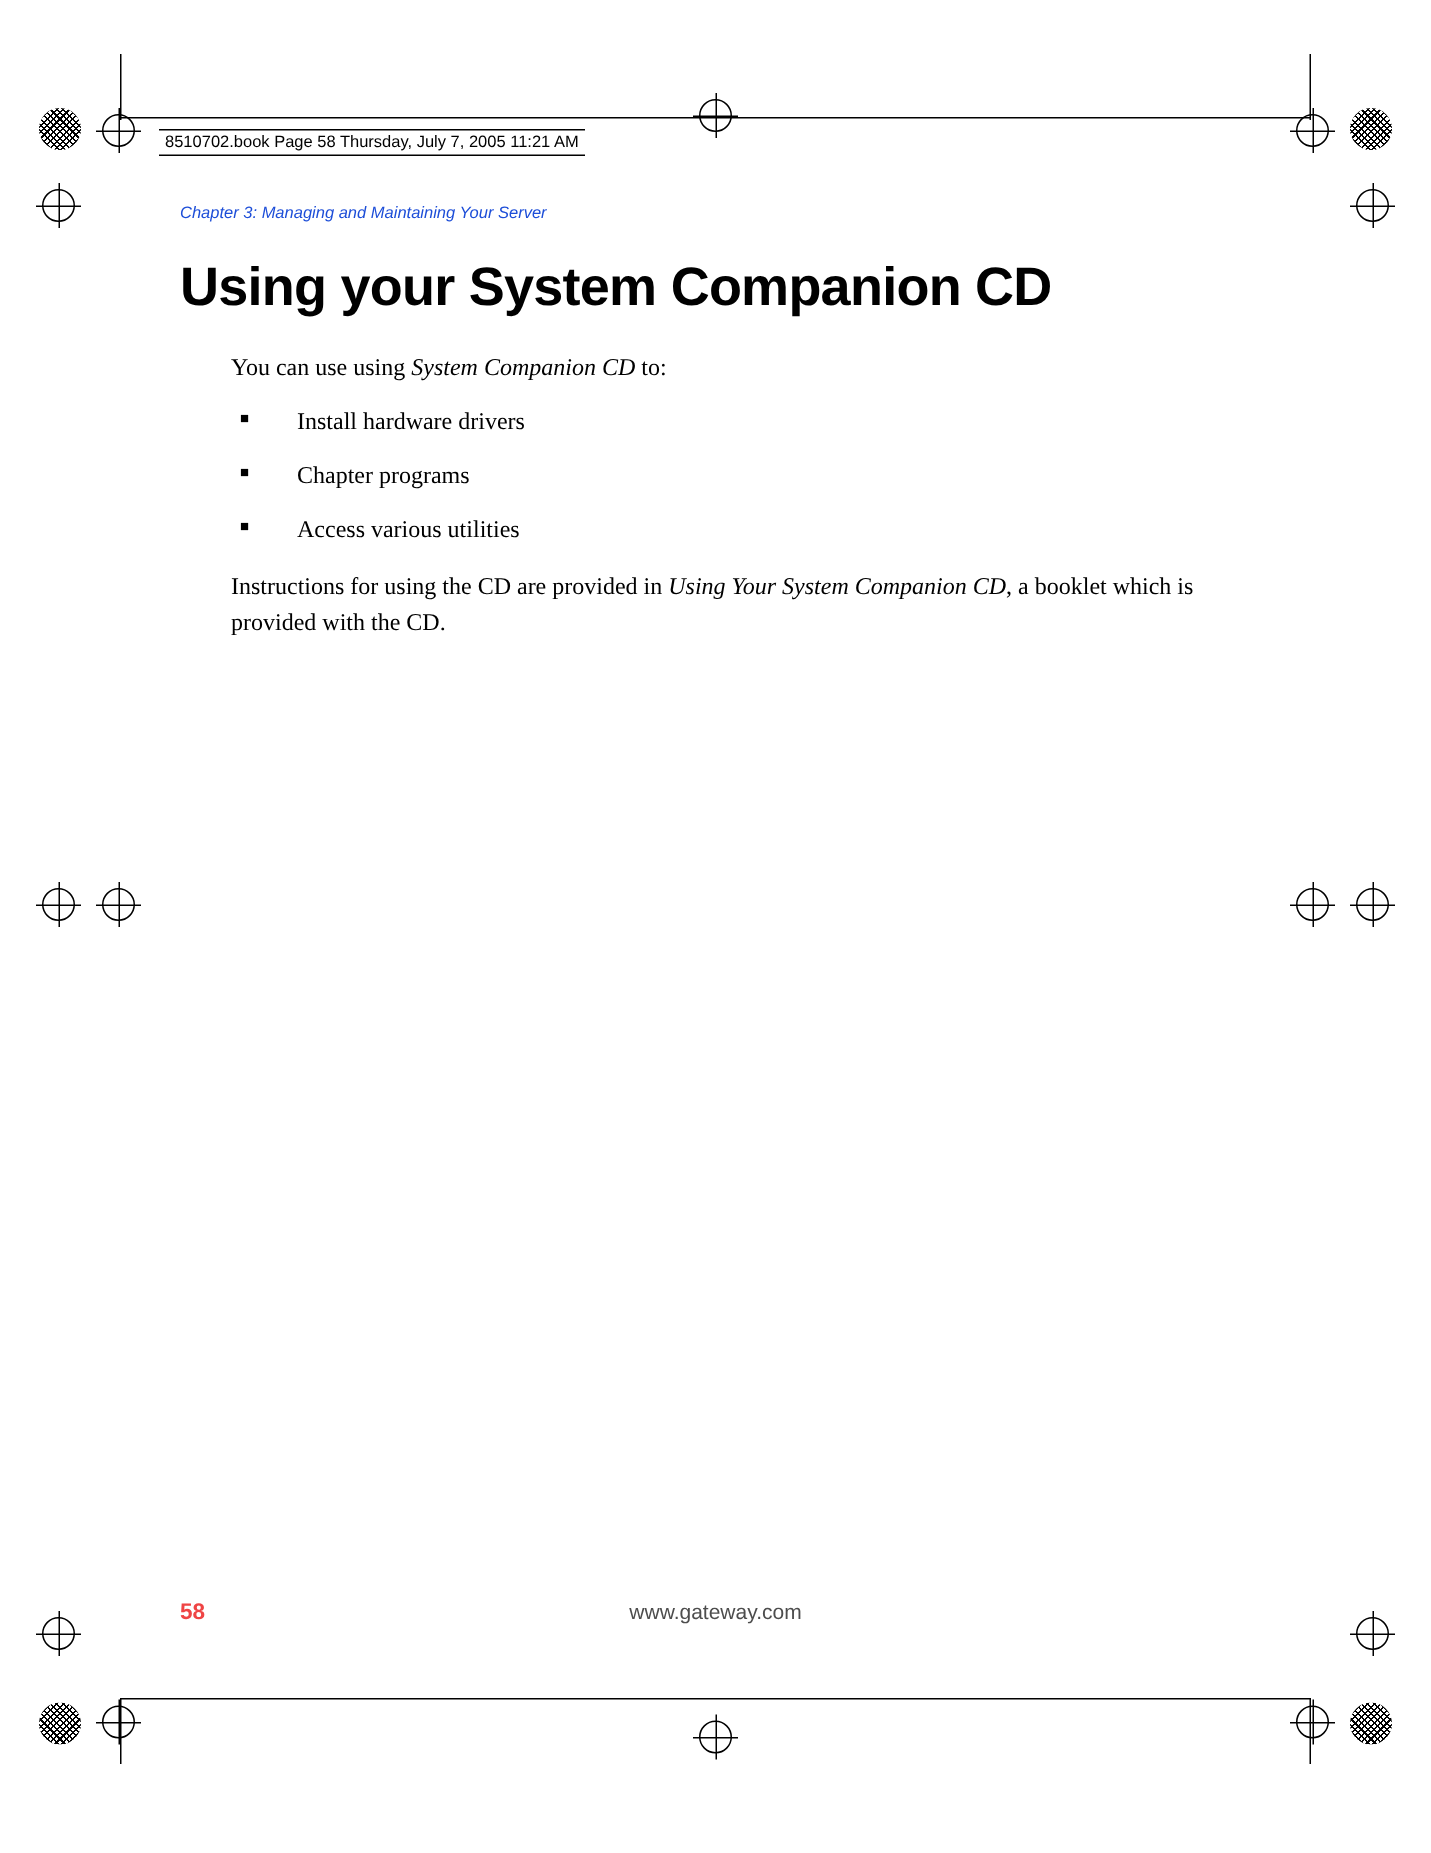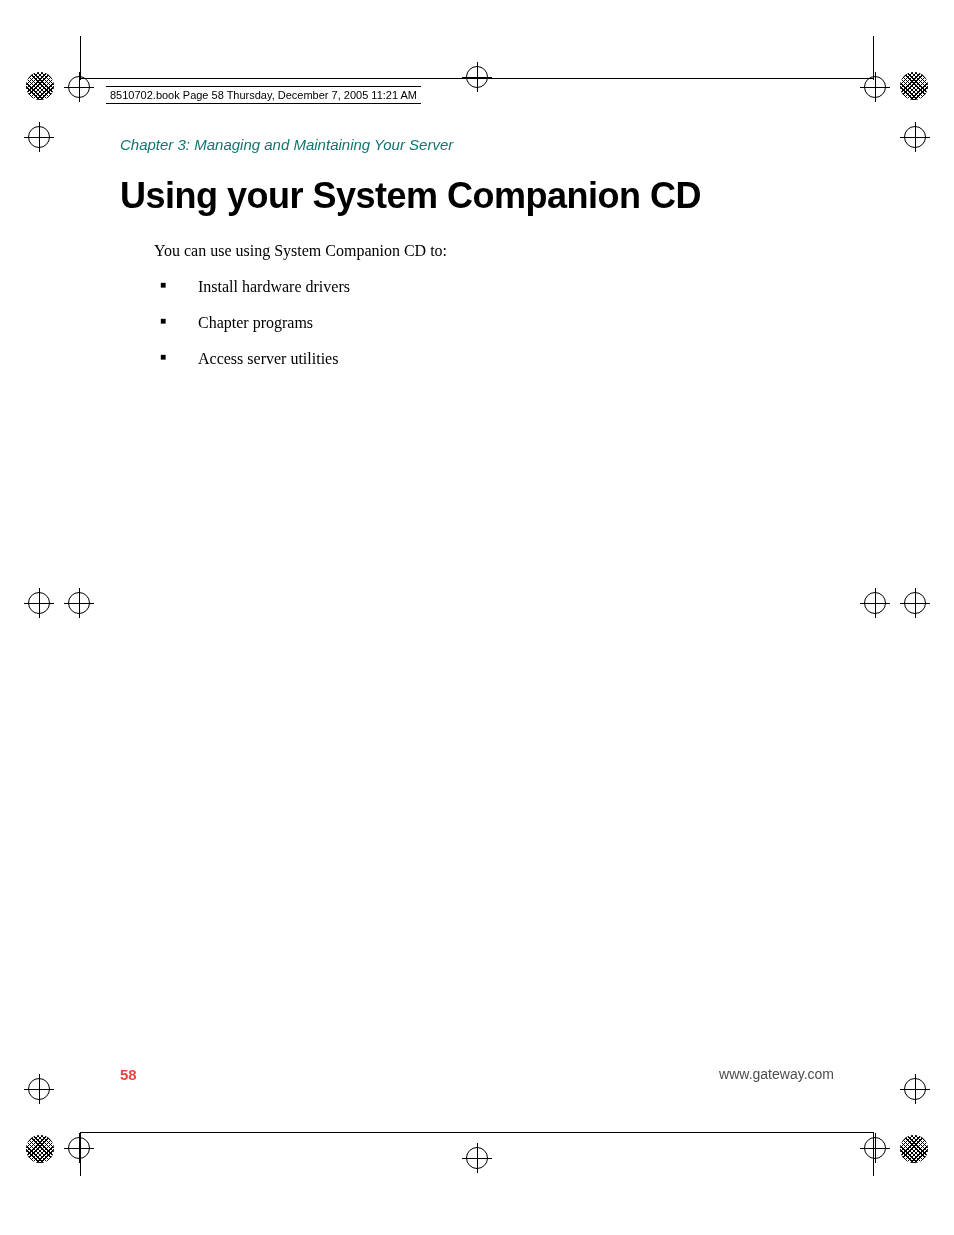--- a/index.html
+++ b/index.html
@@ -113,42 +113,42 @@
   
   .content {
     position: absolute;
     left: 120px;
     right: 120px;
     top: 136px;
   }
   .chapter {
     font-family: Arial, Helvetica, sans-serif;
     font-style: italic;
-    font-size: 15px;
-    color: #0f766e;
+    font-size: 11px;
+    color: #1d4ed8;
     margin-bottom: 22px;
   }
   .title {
     font-family: "Segoe UI", Arial, Helvetica, sans-serif;
     font-weight: 700;
     font-size: 36px;
     letter-spacing: -0.5px;
     margin: 0 0 22px 0;
     color: #000;
   }
   .body-block {
     margin-left: 34px;
     font-size: 16px;
     line-height: 1.5;
     color: #000;
   }
   .intro {
     margin-bottom: 10px;
   }
-  .intro .ital { }
+  .intro .ital { font-style: italic; }
   ul.cd-list {
     list-style: none;
     margin: 0 0 14px 0;
     padding: 0;
   }
   ul.cd-list li {
     position: relative;
     padding-left: 44px;
     margin: 12px 0;
   }
@@ -176,21 +176,21 @@
     color: #ef4444;
     position: absolute;
     left: 0;
   }
   .footer-url {
     font-family: Arial, Helvetica, sans-serif;
     color: #4d4d4d;
     font-size: 14px;
     position: absolute;
     left: 0; right: 0;
-    text-align: right;
+    text-align: center;
   }
 </style>
 </head>
 <body>
 
 <div class="page">
 
   <div class="hline top-rule"></div>
   <div class="hline bottom-rule"></div>
   <div class="vline tick-tl"></div>
@@ -268,37 +268,40 @@
       <div class="c"></div>
       <div class="h"></div>
       <div class="v"></div>
     </div>
   <div class="reg bottom-center">
       <div class="c"></div>
       <div class="h"></div>
       <div class="v"></div>
     </div>
 
-  <div class="meta">8510702.book  Page 58  Thursday, December 7, 2005  11:21 AM</div>
+  <div class="meta">8510702.book  Page 58  Thursday, July 7, 2005  11:21 AM</div>
 
   <div class="content">
     <div class="chapter">Chapter 3: Managing and Maintaining Your Server</div>
     <h1 class="title">Using your System Companion CD</h1>
 
     <div class="body-block">
       <div class="intro">
         <span>You can use using </span><span class="ital">System Companion CD</span><span> to:</span>
       </div>
 
       <ul class="cd-list">
         <li>Install hardware drivers</li>
         <li>Chapter programs</li>
-        <li>Access server utilities</li>
+        <li>Access various utilities</li>
       </ul>
 
+      <div class="para2">
+        <span>Instructions for using the CD are provided in </span><span class="ital">Using Your System Companion CD</span><span>, a booklet which is provided with the CD.</span>
+      </div>
     </div>
   </div>
 
   <div class="footer">
     <span class="page-num">58</span>
     <span class="footer-url">www.gateway.com</span>
   </div>
 
 </div>
 

